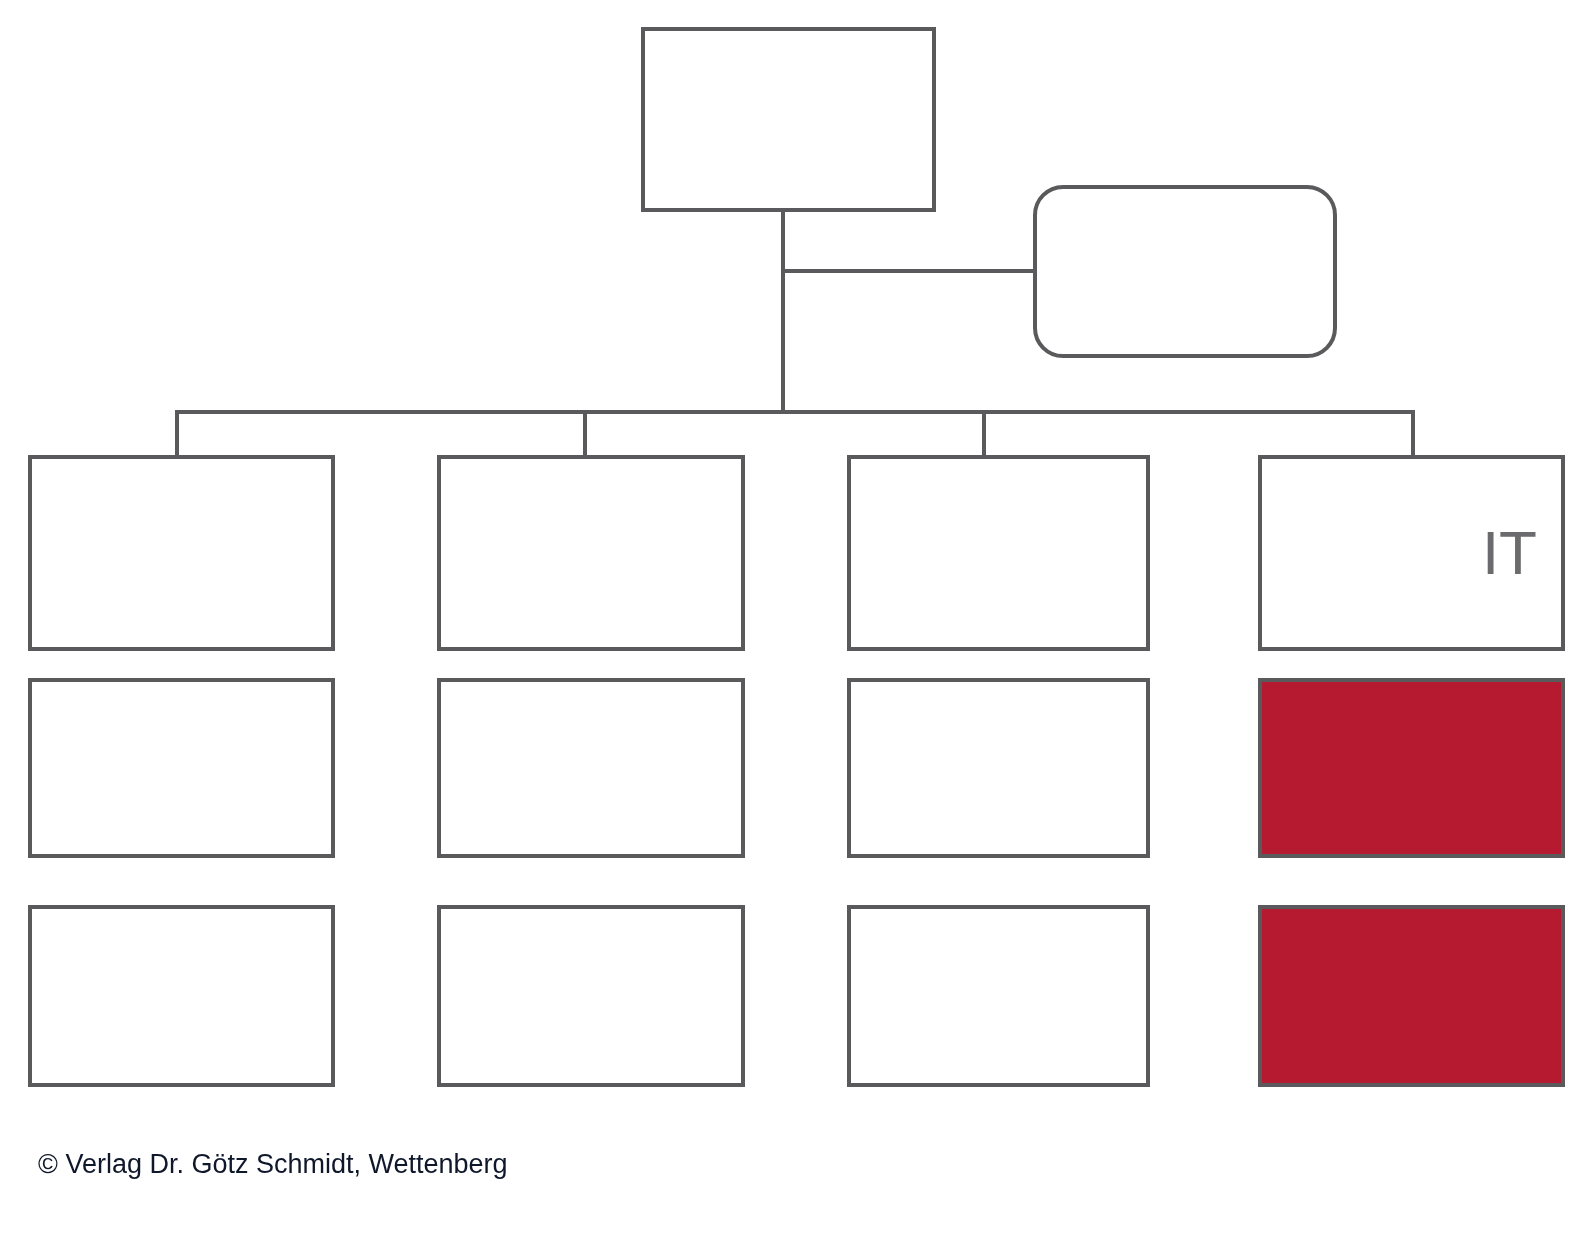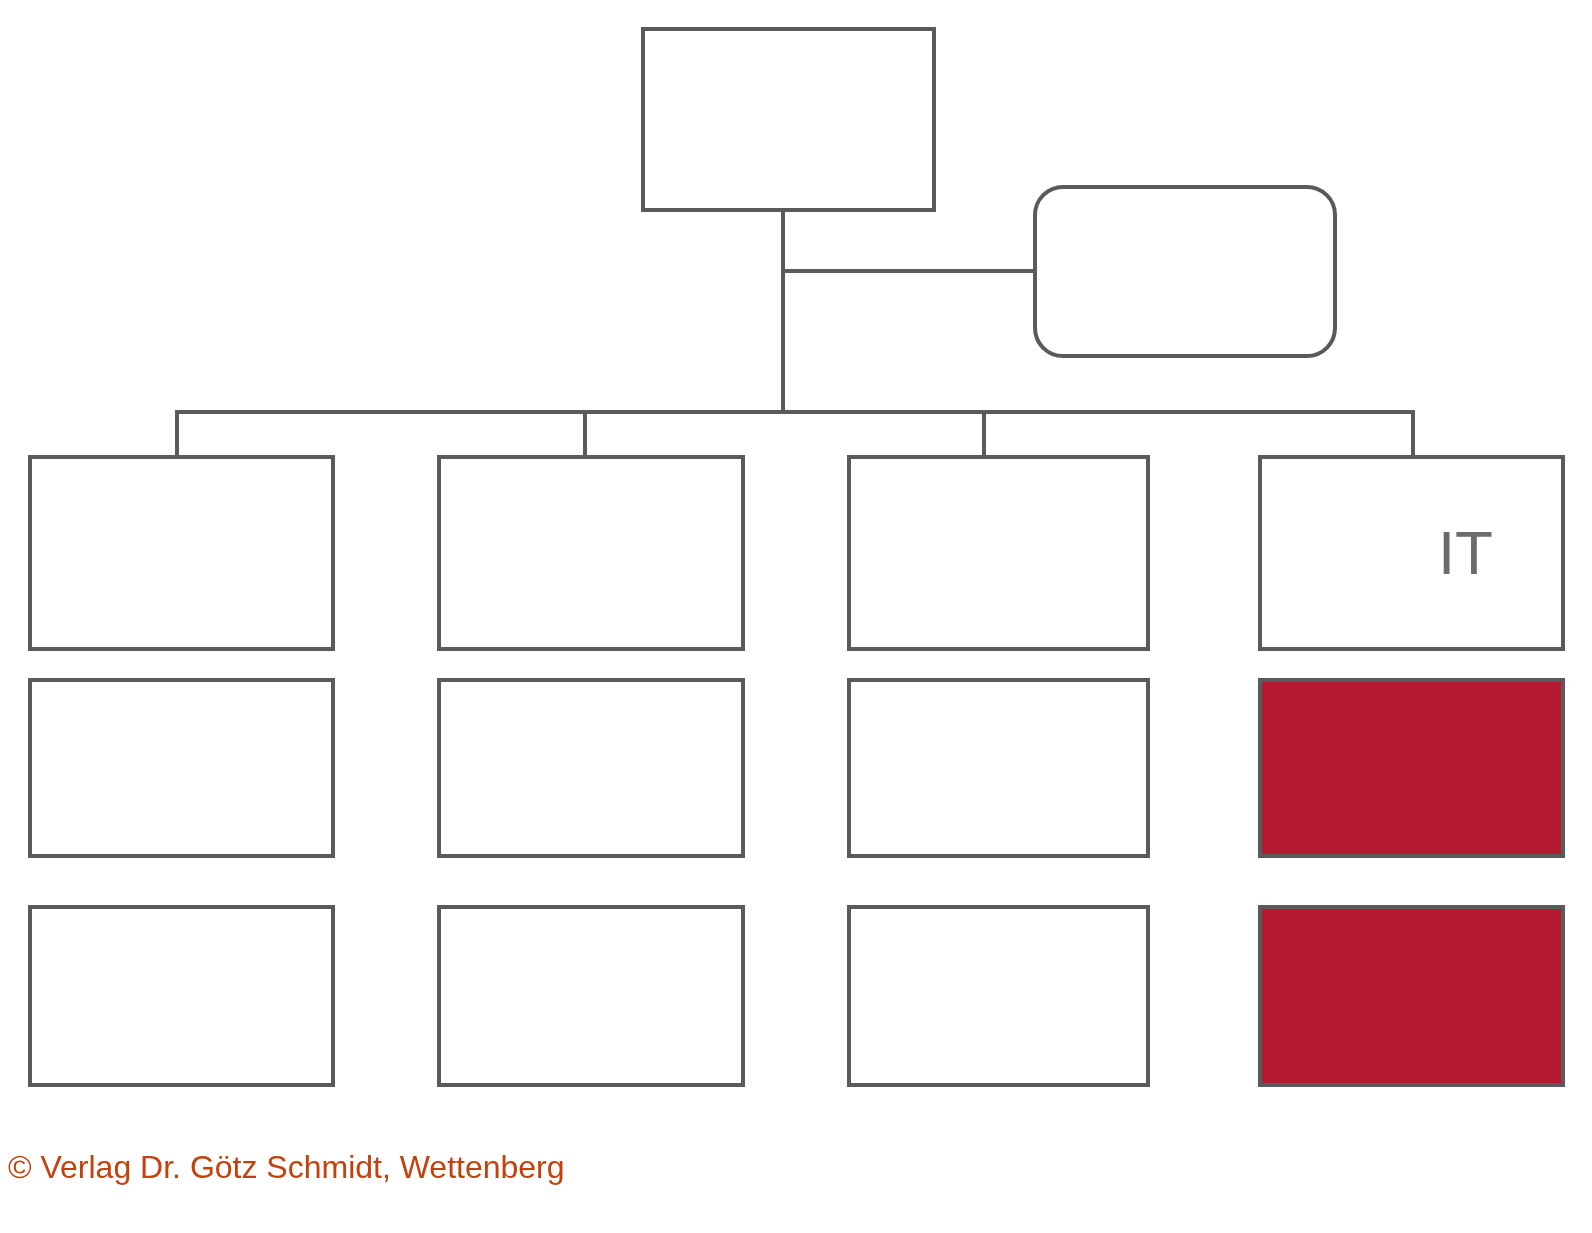--- a/index.html
+++ b/index.html
@@ -32,45 +32,45 @@
     border-radius: 30px;
   }
   .node.filled-red {
     background: #b51a30;
     border-color: #5a5a5c;
   }
   .node-label {
     font-size: 62px;
     color: #6b6b6d;
     line-height: 1;
-    padding-right: 68px;
+    padding-right: 24px;
     letter-spacing: 0px;
     white-space: nowrap;
     user-select: none;
   }
 
   
   .line-v {
     position: absolute;
     width: 4px;
     background: #5a5a5c;
   }
   .line-h {
     position: absolute;
     height: 4px;
     background: #5a5a5c;
   }
 
   
   .footer {
     position: absolute;
-    left: 8px;
+    left: 38px;
     top: 1148px;
-    font-size: 32px;
-    color: #c2410c;
+    font-size: 27px;
+    color: #0f172a;
     white-space: nowrap;
     line-height: 1.2;
   }
 </style>
 </head>
 <body>
 
 <div id="canvas">
 
   <div class="node" style="left:641px; top:27px; width:295px; height:185px;">

